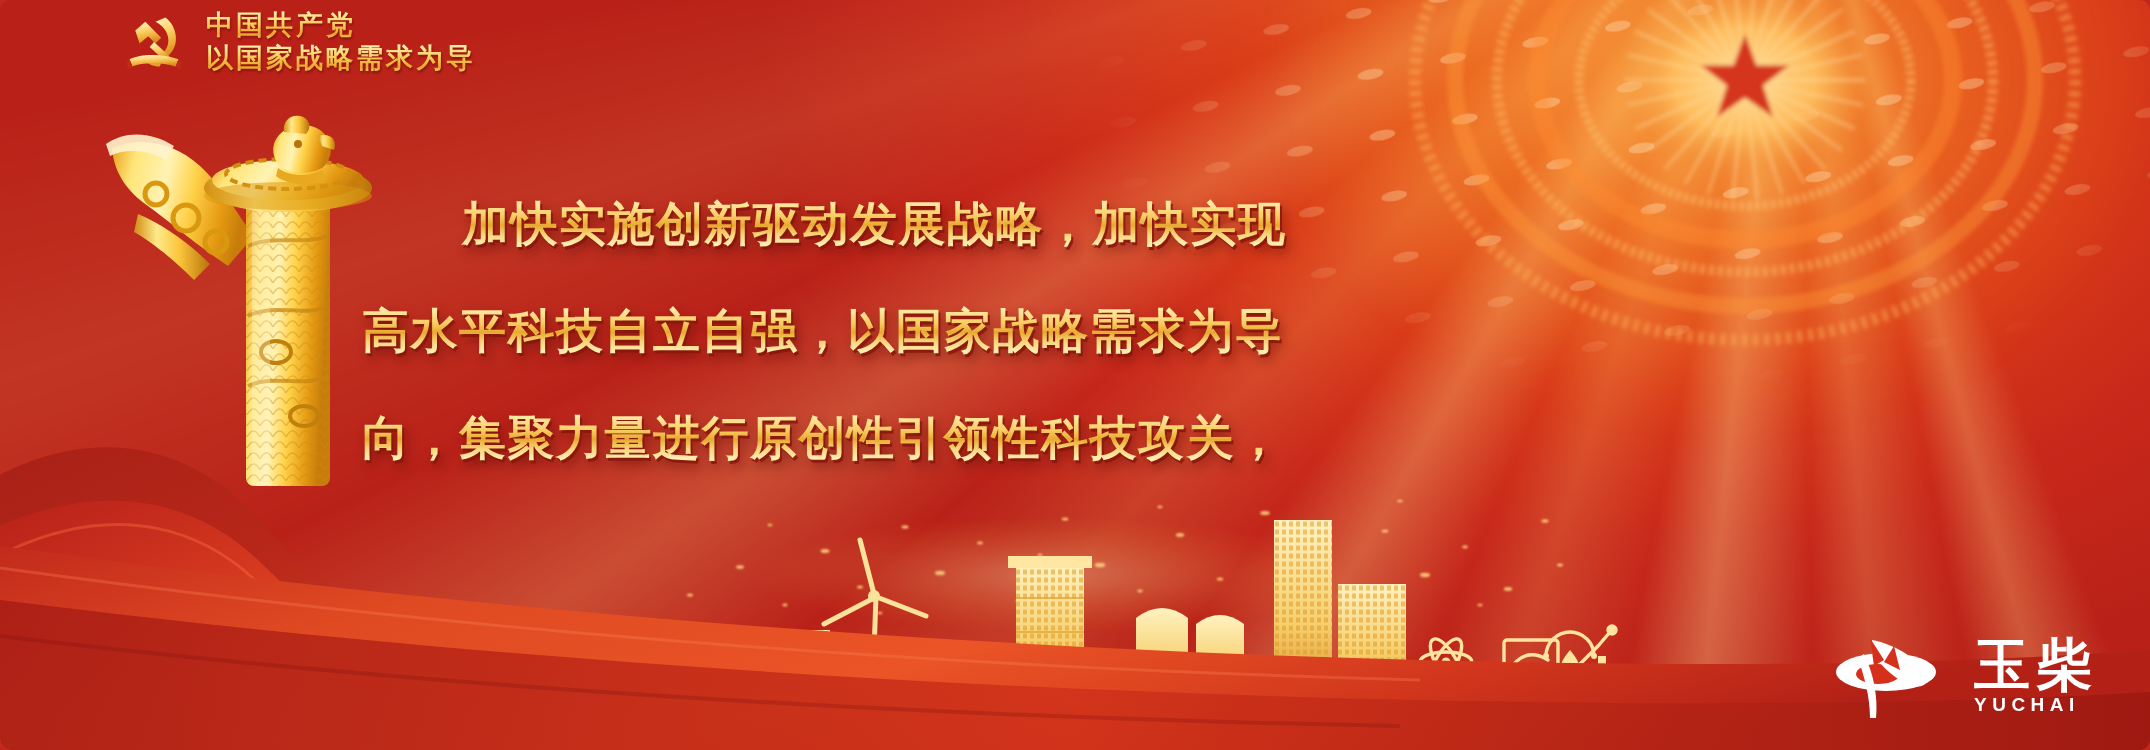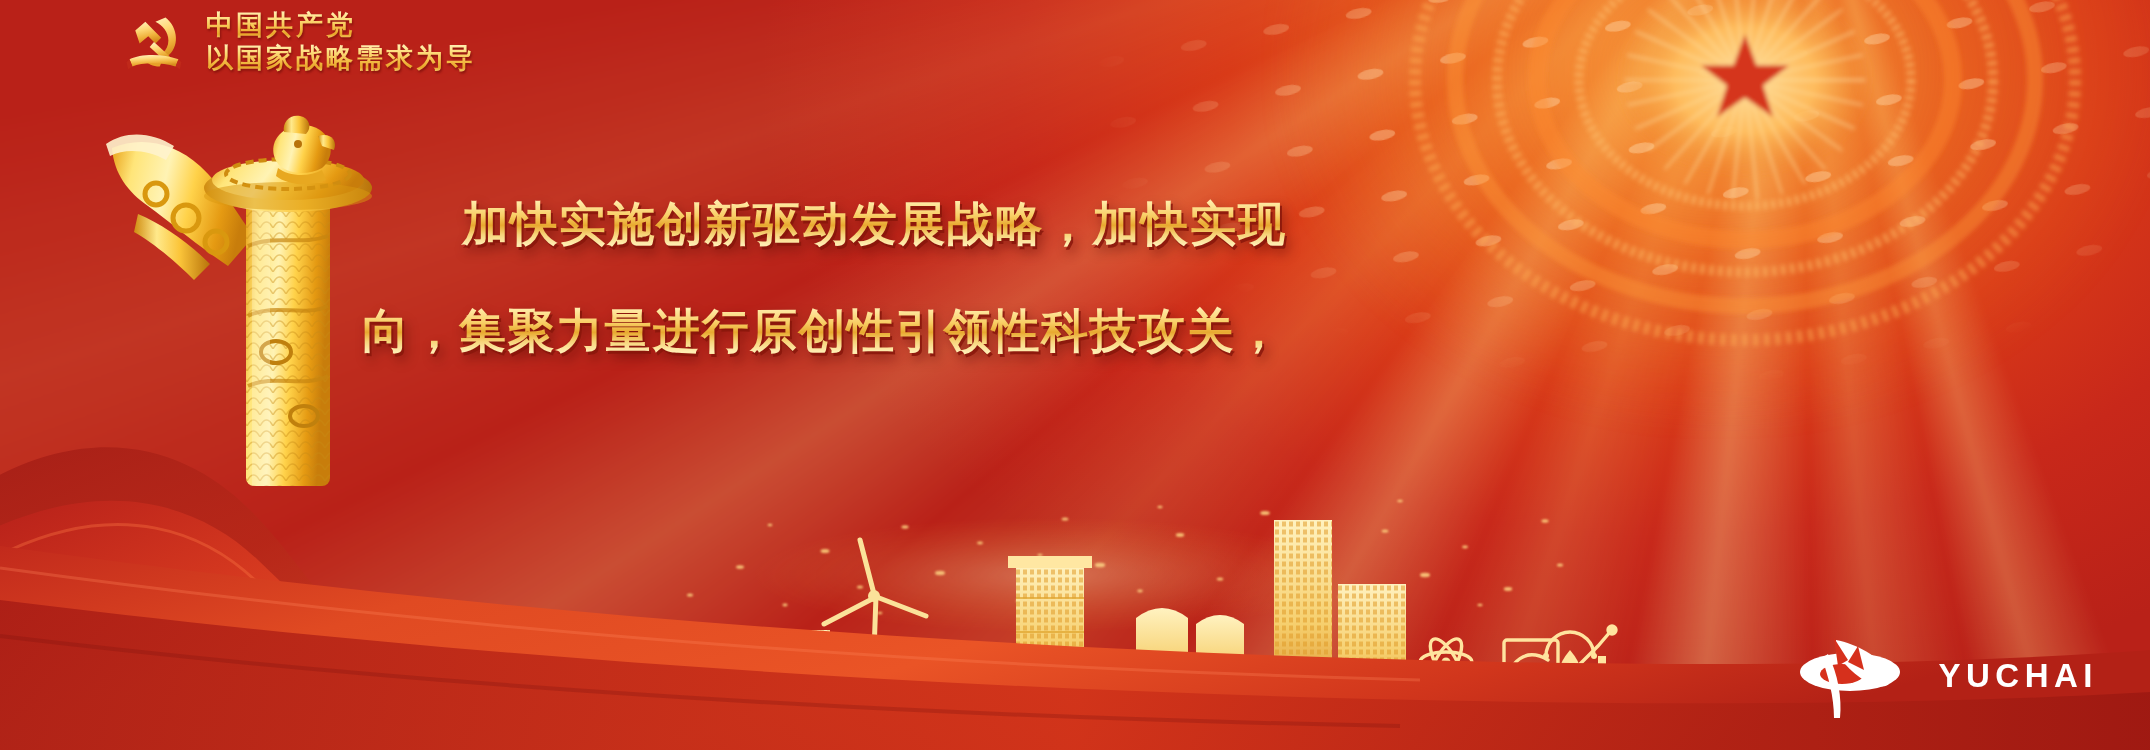--- a/index.html
+++ b/index.html
@@ -11,20 +11,21 @@
   }
 
   
   .banner{
     position:relative;
     width:2150px; height:750px;
     overflow:hidden;
     background:
       radial-gradient(ellipse 900px 620px at 1660px 90px, #f07a2a 0%, #e8601f 22%, #d93a18 48%, #c8281a 72%, #b92118 100%),
       linear-gradient(100deg, #a81b14 0%, #c02118 18%, #d02d18 42%, #dd3a1a 62%, #cf2a17 82%, #ab1c13 100%);
+    border-radius: 11px;
   }
 
   
   .rays{
     position:absolute; inset:-30% -10% auto -10%;
     height:140%;
     pointer-events:none;
     background:
       conic-gradient(from 160deg at 78% 2%,
         rgba(255,200,110,0.00) 0deg,
@@ -154,21 +155,21 @@
     display:flex; align-items:center; gap:20px;
     z-index:22;
   }
   .brand-mark{ width:120px; height:92px; flex:0 0 auto; }
   .brand-words{ display:flex; flex-direction:column; align-items:flex-start; }
   .brand-cn{
     font-size:56px; font-weight:700; color:#ffffff;
     letter-spacing:6px; line-height:1.02;
   }
   .brand-en{
-    font-size:33px; font-weight:700; color:#ffffff;
+    font-size:19px; font-weight:700; color:#ffffff;
     letter-spacing:5.5px; line-height:1.25; margin-top:0;
   }
 </style>
 </head>
 <body>
 
 <div class="banner">
 
   <div class="rays"></div>
   <div class="glow"></div>
@@ -340,20 +341,21 @@
       <path d="M16 52 C8 44 6 30 16 20 C26 10 44 8 56 16 C70 26 70 44 58 54 C44 62 26 60 16 52 Z" fill="url(#gld)"></path>
       <path d="M20 18 C18 8 26 0 36 2 C46 4 48 14 42 20 Z" fill="url(#gld2)"></path>
       <circle cx="34" cy="30" r="4" fill="#b8730a"></circle>
       <path d="M54 22 C66 18 74 26 70 36 L58 32 Z" fill="url(#gld2)"></path>
       <path d="M14 54 C24 62 44 64 58 56 L62 66 C44 74 22 70 12 62 Z" fill="#e8a820"></path>
     </g>
   </svg>
 
   <div class="headline">
     <div class="hl-line indent">加快实施创新驱动发展战略，加快实现</div>
+    <div class="hl-line">高水平科技自立自强，以国家战略需求为导</div>
     <div class="hl-line">向，集聚力量进行原创性引领性科技攻关，</div>
   </div>
 
   <svg class="sparkle-field" viewBox="0 0 980 180">
     <defs>
       <radialGradient id="spg">
           <stop offset="0%" stop-color="#fff0bd"></stop>
           <stop offset="100%" stop-color="#ffb63e" stop-opacity="0"></stop>
         </radialGradient>
       <filter id="spb">
@@ -506,17 +508,18 @@
   <div class="brand">
     <svg class="brand-mark" viewBox="0 0 120 92">
       <ellipse cx="52" cy="42" rx="50" ry="19" fill="#ffffff"></ellipse>
       <ellipse cx="44" cy="44" rx="22" ry="10" fill="#d6301c"></ellipse>
       <path d="M38 10 C58 14 82 26 92 44 C96 52 90 58 80 56 C64 52 48 38 38 22 Z" fill="#ffffff"></path>
       <path d="M36 8 L50 30 L40 36 Z" fill="#d6301c"></path>
       <path d="M60 16 L50 32 L66 40 Z" fill="#d6301c"></path>
       <path d="M30 24 C40 44 44 68 42 88 L36 88 C36 66 30 46 24 28 Z" fill="#ffffff"></path>
     </svg>
     <div class="brand-words">
+      <div class="brand-cn">玉柴</div>
       <div class="brand-en">YUCHAI</div>
     </div>
   </div>
 
 </div>
 
 </body></html>

